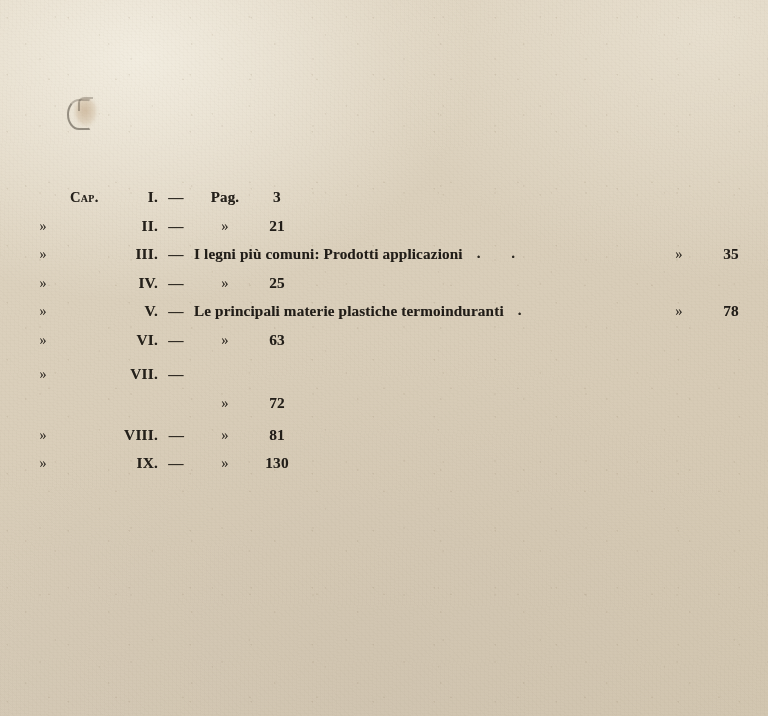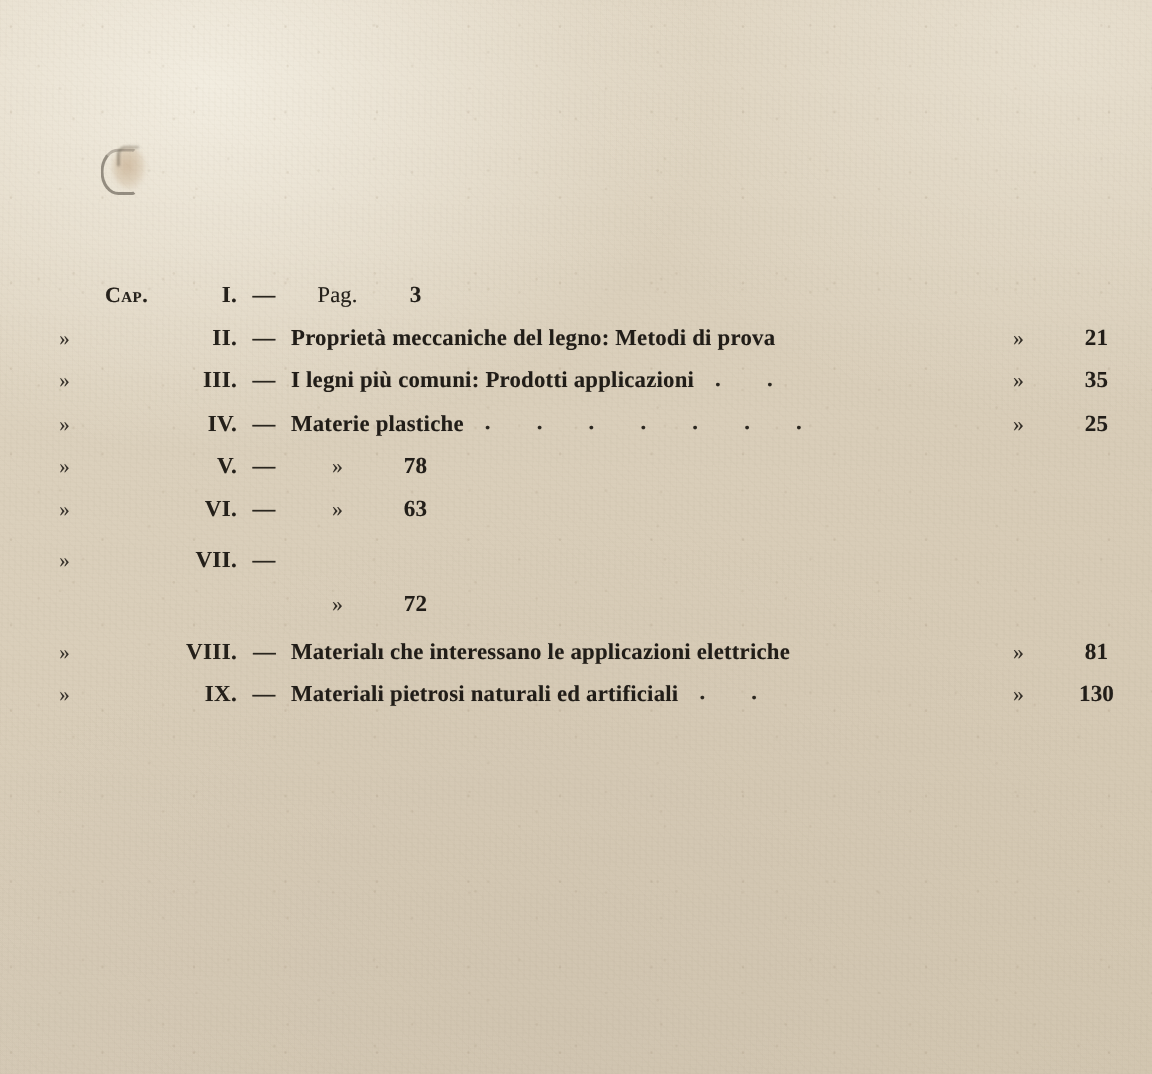--- a/index.html
+++ b/index.html
@@ -173,21 +173,21 @@
     position: relative;
     top: -1px;
   }
   .c-title.indent { padding-left: 86px; }
 
   
   .c-pag {
     width: 62px;
     text-align: center;
     white-space: nowrap;
-    font-weight: 400;
+    font-weight: 700;
     font-size: 15px;
     color: #24201a;
   }
   .c-pag.guil { font-weight: 400; font-size: 14.5px; color: #322d26; }
 
   
   .c-page {
     width: 58px;
     padding-right: 16px;
     box-sizing: border-box;
@@ -222,47 +222,46 @@
       <span class="c-num">I.</span>
       <span class="c-dash">—</span>
       <span class="c-pag">Pag.</span>
       <span class="c-page">3</span>
     </div>
 
     <div class="toc-row">
       <span class="c-cap guil">»</span>
       <span class="c-num">II.</span>
       <span class="c-dash">—</span>
-      <span class="c-title"><span class="ttl">Proprietà meccaniche del legno: Metodi di prova</span><span class="leaders"></span></span>
       <span class="c-pag guil">»</span>
       <span class="c-page">21</span>
     </div>
 
     <div class="toc-row">
       <span class="c-cap guil">»</span>
       <span class="c-num">III.</span>
       <span class="c-dash">—</span>
       <span class="c-title"><span class="ttl">I legni più comuni: Prodotti applicazioni</span><span class="leaders">. .</span></span>
       <span class="c-pag guil">»</span>
       <span class="c-page">35</span>
     </div>
 
     <div class="toc-row">
       <span class="c-cap guil">»</span>
       <span class="c-num">IV.</span>
       <span class="c-dash">—</span>
-      <span class="c-title"><span class="ttl">Materie plastiche</span><span class="leaders">. . . . . . .</span></span>
       <span class="c-pag guil">»</span>
       <span class="c-page">25</span>
     </div>
 
     <div class="toc-row">
       <span class="c-cap guil">»</span>
       <span class="c-num">V.</span>
       <span class="c-dash">—</span>
+      <span class="c-title"><span class="ttl">Le principali materie plastiche termoinduranti</span><span class="leaders">.</span></span>
       <span class="c-pag guil">»</span>
       <span class="c-page">78</span>
     </div>
 
     <div class="toc-row">
       <span class="c-cap guil">»</span>
       <span class="c-num">VI.</span>
       <span class="c-dash">—</span>
       <span class="c-pag guil">»</span>
       <span class="c-page">63</span>
@@ -281,28 +280,26 @@
       <span class="c-num"></span>
       <span class="c-dash"></span>
       <span class="c-pag guil">»</span>
       <span class="c-page">72</span>
     </div>
 
     <div class="toc-row gap-before">
       <span class="c-cap guil">»</span>
       <span class="c-num">VIII.</span>
       <span class="c-dash long">—</span>
-      <span class="c-title"><span class="ttl">Materialı che interessano le applicazioni elettriche</span><span class="leaders"></span></span>
       <span class="c-pag guil">»</span>
       <span class="c-page">81</span>
     </div>
 
     <div class="toc-row">
       <span class="c-cap guil">»</span>
       <span class="c-num">IX.</span>
       <span class="c-dash">—</span>
-      <span class="c-title"><span class="ttl">Materiali pietrosi naturali ed artificiali</span><span class="leaders">. .</span></span>
       <span class="c-pag guil">»</span>
       <span class="c-page">130</span>
     </div>
 
   </div>
 </div>
 
 </body></html>

